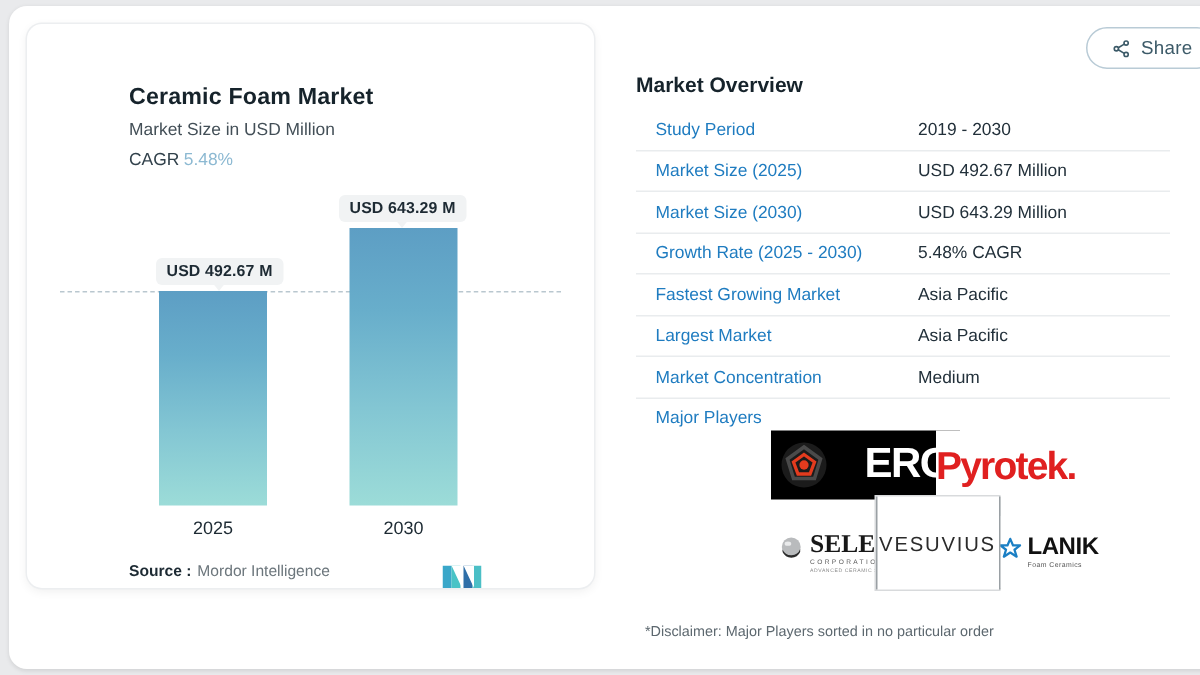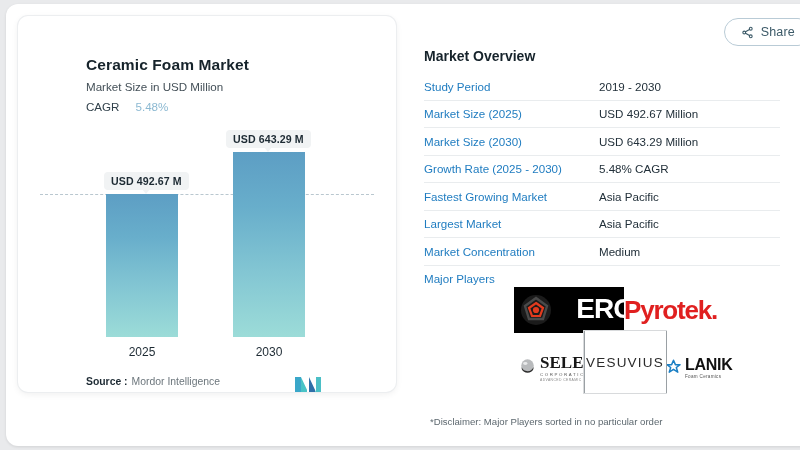--- a/index.html
+++ b/index.html
@@ -41,21 +41,21 @@
     font-size:15.5px;font-weight:bold;color:#16232b;letter-spacing:.1px;
   }
   .chart-sub{
     position:absolute;left:68px;top:64px;
     font-size:11.6px;color:#434f57;
   }
   .chart-cagr{
     position:absolute;left:68px;top:84px;
     font-size:11.6px;color:#31414b;
   }
-  .chart-cagr .val{color:#8cb9d2;margin-left:16px;}
+  .chart-cagr .val{color:#8cb9d2;margin-left:3px;}
 
   .plot{position:absolute;left:0;top:0;width:378px;height:376px;}
 
   .gridline{
     position:absolute;left:22px;width:334px;top:178px;
     border-top:1.4px dashed #b9c7cf;
   }
 
   .bar{
     position:absolute;
@@ -104,21 +104,21 @@
   .ov-title{
     font-size:14px;font-weight:bold;color:#16232b;margin-bottom:9px;
   }
   .row{
     display:flex;align-items:center;
     height:26.5px;
     border-bottom:1px solid #e9ecee;
     font-size:11.6px;
   }
   .row:first-of-type{border-top:1px solid #e9ecee;}
-  .row .k{width:175px;color:#1f7cc0;}
+  .row .k{width:175px;color:#1f7cc0;margin-left:13px;}
   .row .v{color:#22303a;}
   .row.players{border-bottom:none;}
   .row.players .k{color:#1f7cc0;}
 
   
   .logos{
     position:absolute;left:505px;top:283px;width:228px;height:108px;
   }
   .lg{position:absolute;box-sizing:border-box;background:#fff;}
 

